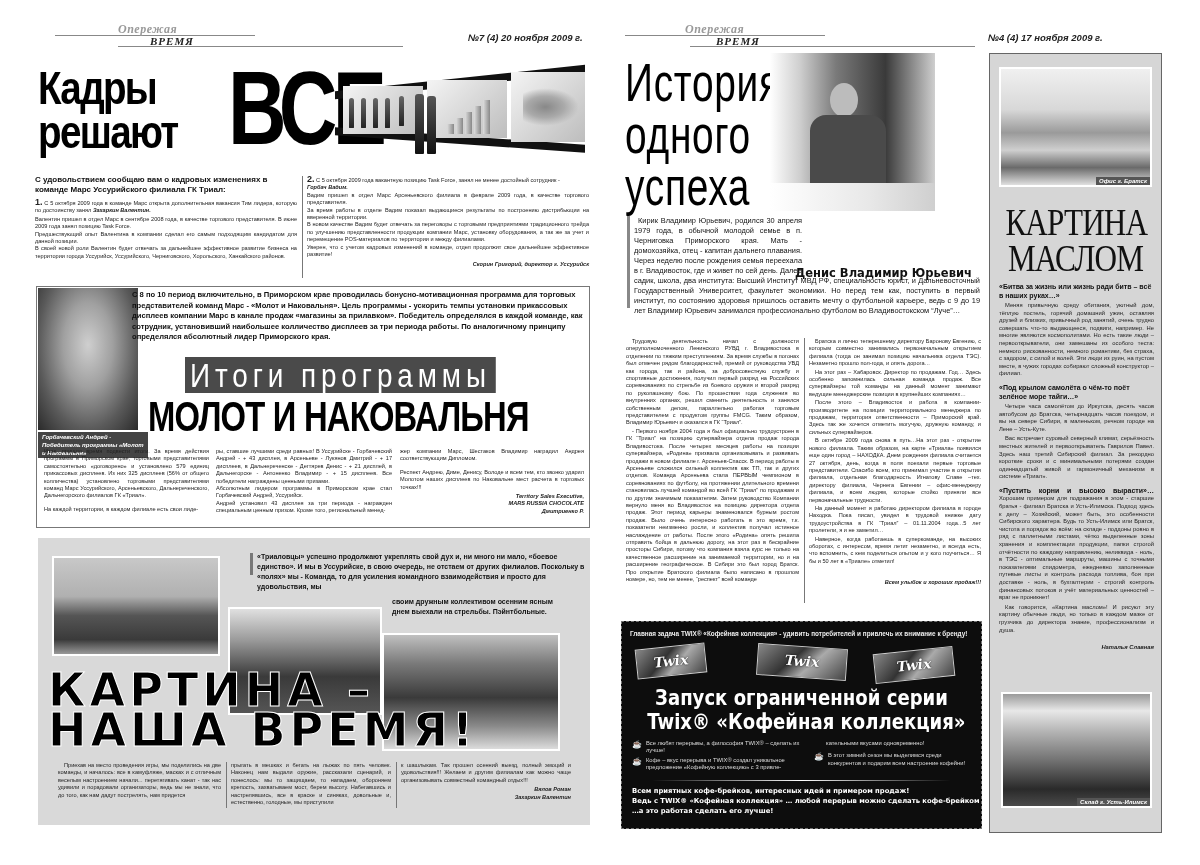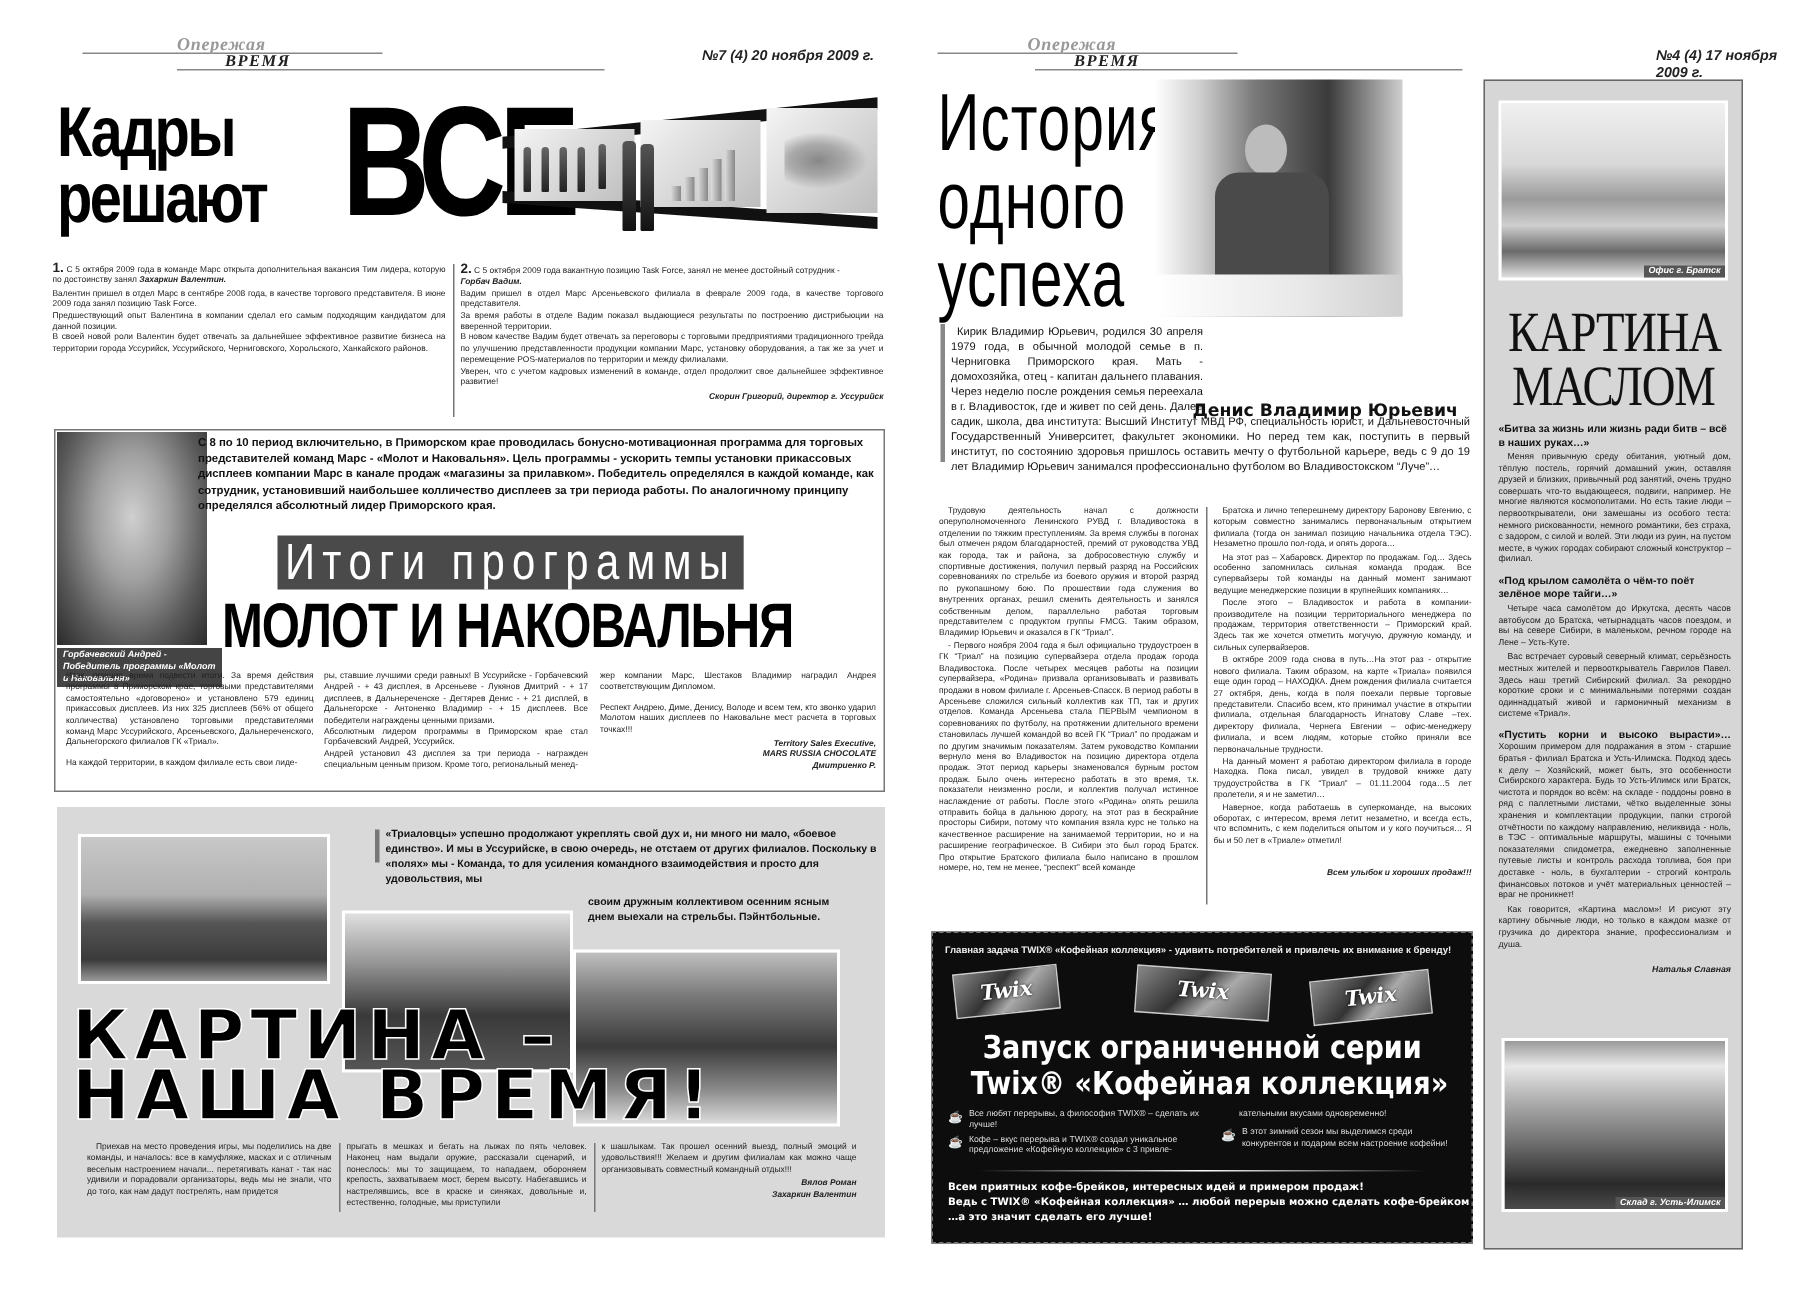--- a/index.html
+++ b/index.html
@@ -93,20 +93,21 @@
       <div class="bar" style="left:2px;height:10px;"></div>
       <div class="bar" style="left:11px;height:16px;"></div>
       <div class="bar" style="left:20px;height:22px;"></div>
       <div class="bar" style="left:29px;height:28px;"></div>
       <div class="bar" style="left:38px;height:34px;"></div>
     </div>
     <div style="position:absolute;left:188px;top:30px;width:56px;height:38px;background:radial-gradient(ellipse at 40% 50%,#888 0%,#aaa 40%,transparent 70%);"></div>
   </div>
 
   <div class="abs" style="left:35px;top:175px;width:262px;">
+    <div class="bold" style="font-size:8px;line-height:10px;margin-bottom:4px;">С удовольствием сообщаю вам о кадровых изменениях в команде Марс Уссурийского филиала ГК Триал:</div>
     <div class="tiny">
       <div style="margin-bottom:1px;"><span class="bold" style="font-size:9px;">1.</span><span> С 5 октября 2009 года в команде Марс открыта дополнительная вакансия Тим лидера, которую по достоинству занял </span><span class="bold ital">Захаркин Валентин.</span></div>
       <div>Валентин пришел в отдел Марс в сентябре 2008 года, в качестве торгового представителя. В июне 2009 года занял позицию Task Force.</div>
       <div>Предшествующий опыт Валентина в компании сделал его самым подходящим кандидатом для данной позиции.</div>
       <div>В своей новой роли Валентин будет отвечать за дальнейшее эффективное развитие бизнеса на территории города Уссурийск, Уссурийского, Черниговского, Хорольского, Ханкайского районов.</div>
     </div>
   </div>
   <div class="abs vrule" style="left:302px;top:176px;height:102px;"></div>
   <div class="abs tiny" style="left:307px;top:176px;width:282px;">
     <div><span class="bold" style="font-size:9px;">2.</span><span> С 5 октября 2009 года вакантную позицию Task Force, занял не менее достойный сотрудник - </span><br><span class="bold ital">Горбач Вадим.</span></div>
@@ -162,21 +163,21 @@
     <div class="bold ital" style="text-align:right;margin-top:2px;">Вялов Роман</div>
     <div class="bold ital" style="text-align:right;">Захаркин Валентин</div>
   </div>
 </div>
 
 <div>
   <div class="mast-line" style="left:625px;top:35px;width:200px;"></div>
   <div class="mast-line" style="left:690px;top:46px;width:285px;"></div>
   <div class="abs mast-logo-top" style="left:685px;top:22px;">Опережая</div>
   <div class="abs mast-logo-bot" style="left:716px;top:35px;">ВРЕМЯ</div>
-  <div class="abs issue" style="left:1104px;top:32px;">№4 (4) 17 ноября 2009 г.</div>
+  <div class="abs issue" style="left:988px;top:32px;">№4 (4) 17 ноября 2009 г.</div>
 
   <div class="abs istoria" style="left:625px;top:56px;">
     <div>История</div>
     <div>одного</div>
     <div>успеха</div>
   </div>
   <div class="abs man-photo" style="left:770px;top:53px;width:165px;height:158px;">
     <div style="position:absolute;left:60px;top:30px;width:28px;height:34px;border-radius:50%;background:#bcbcbc;"></div>
     <div style="position:absolute;left:40px;top:62px;width:76px;height:80px;border-radius:16px 16px 0 0;background:#4a4a4a;"></div>
     <div style="position:absolute;left:0;top:130px;width:165px;height:28px;background:linear-gradient(90deg,#fff,#e8e8e8 60%,#cfcfcf);"></div>
@@ -229,21 +230,21 @@
       <div class="twix-small" style="padding-left:12px;margin-bottom:5px;">кательными вкусами одновременно!</div>
       <div style="display:flex;gap:4px;">
           <span class="cup">☕</span>
           <span class="twix-small">В этот зимний сезон мы выделимся среди конкурентов и подарим всем настроение кофейни!</span>
         </div>
     </div>
     <div style="position:absolute;left:30px;right:30px;top:158px;height:1px;background:linear-gradient(90deg,transparent,#fff,transparent);"></div>
     <div style="position:absolute;left:10px;top:164px;">
       <div class="twix-bottom">Всем приятных кофе-брейков, интересных идей и примером продаж!</div>
       <div class="twix-bottom">Ведь с TWIX® «Кофейная коллекция» … любой перерыв можно сделать кофе-брейком</div>
-      <div class="twix-bottom">…а это значит сделать его лучше!</div>
+      <div class="twix-bottom">…а это работая сделать его лучше!</div>
     </div>
   </div>
 
   <div class="abs sidebar" style="left:989px;top:53px;width:173px;height:780px;">
     <div class="photo" style="position:absolute;left:9px;top:13px;width:153px;height:120px;border:2px solid #fff;background:linear-gradient(180deg,#f0f0f0 0%,#d8d8d8 35%,#9a9a9a 55%,#cfcfcf 70%,#6a6a6a 85%,#e0e0e0 100%);">
       <div class="cap-light" style="position:absolute;right:0;bottom:0;">Офис г. Братск</div>
     </div>
     <div class="kartina" style="position:absolute;left:0;right:0;top:150px;">
       <div>КАРТИНА</div>
       <div>МАСЛОМ</div>

